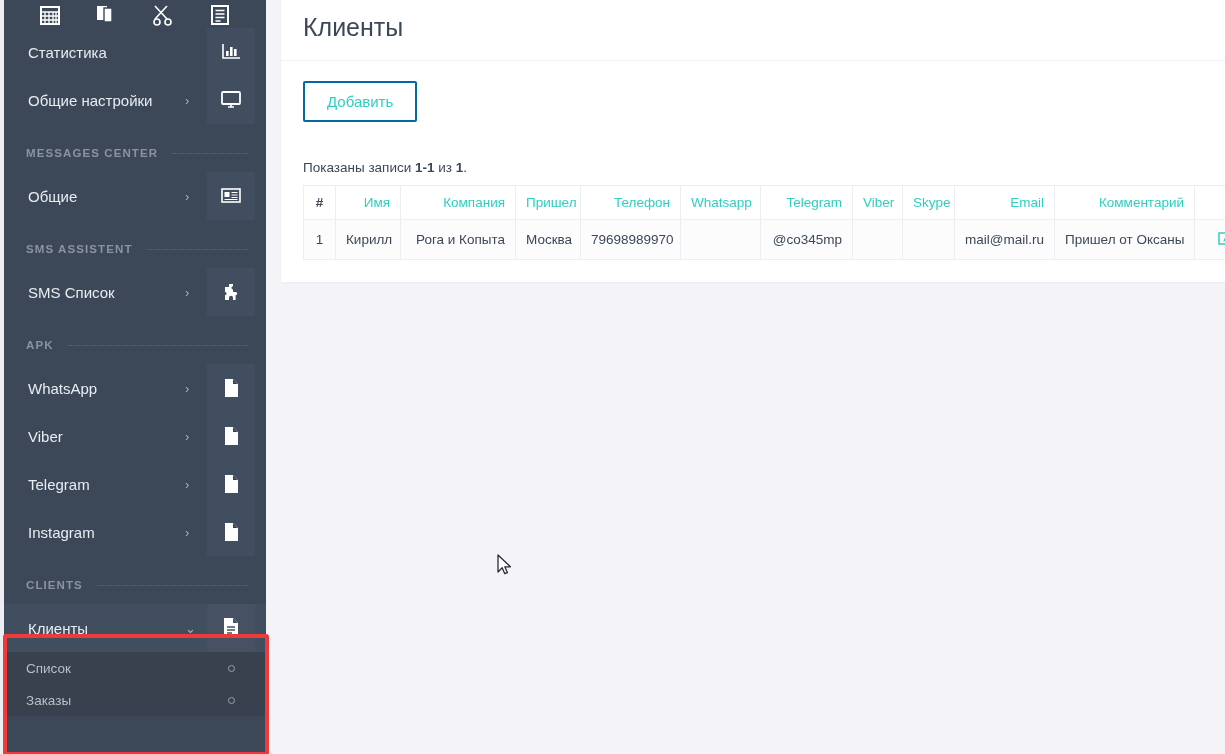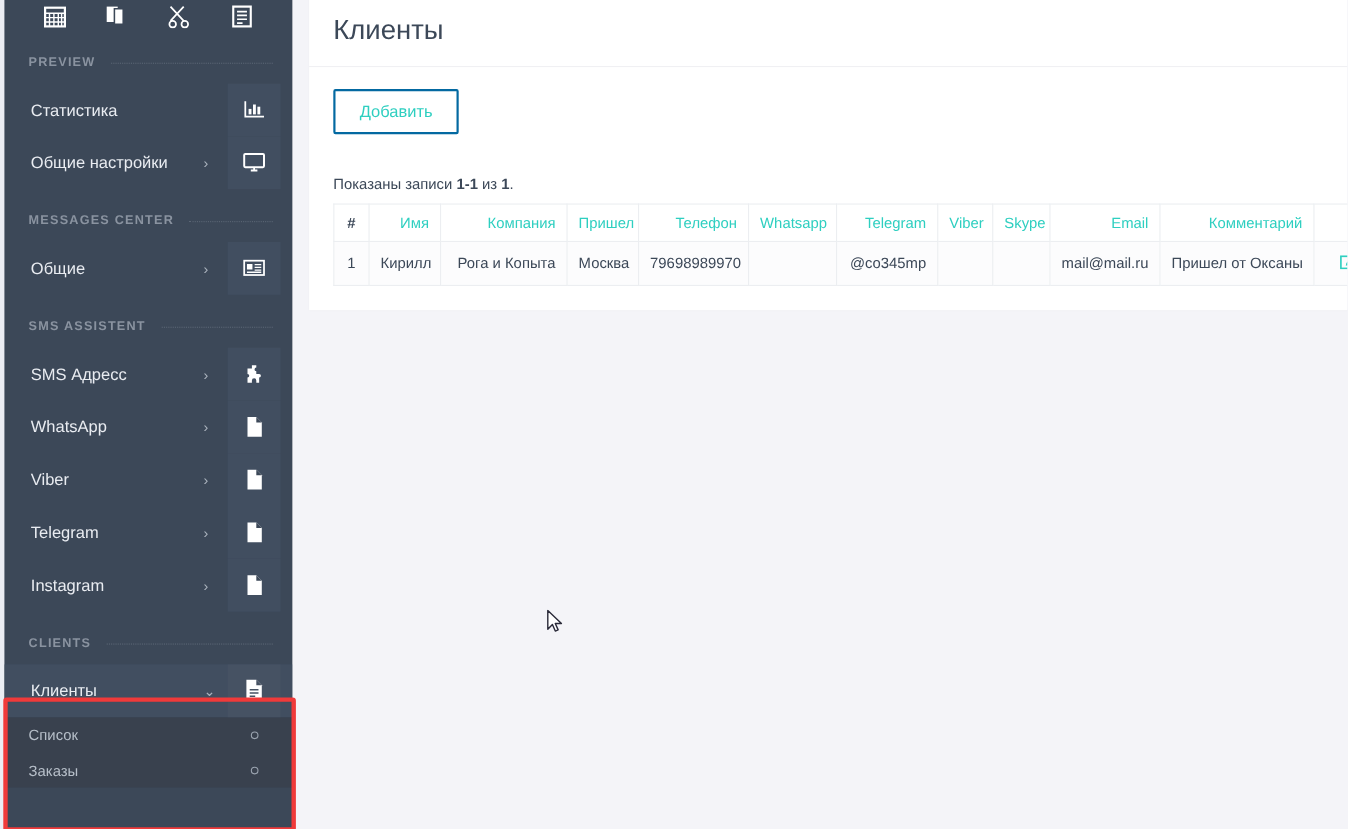--- a/index.html
+++ b/index.html
@@ -249,24 +249,20 @@
           </svg>
       </div>
       <div class="ticon">
         <svg width="18" height="22" viewBox="0 0 18 22">
             <rect x="1" y="2" width="16" height="18" fill="none" stroke="#fff" stroke-width="2"></rect>
             <path d="M4.5 6.5h9M4.5 10h9M4.5 13.5h9M4.5 17h5" stroke="#fff" stroke-width="1.5"></path>
           </svg>
       </div>
     </div>
 
-    <div class="section">
-      <span class="section-label">PREVIEW</span>
-      <span class="section-line"></span>
-    </div>
 
     <div class="navitem">
       <span class="nav-label">Статистика</span>
       <span class="chev"></span>
       <span class="iconbox">
         <svg width="20" height="18" viewBox="0 0 20 18">
             <path d="M2 1v14h17" stroke="#fff" stroke-width="1.6" fill="none"></path>
             <rect x="5" y="8" width="2.6" height="5" fill="#fff"></rect>
             <rect x="9" y="4" width="2.6" height="9" fill="#fff"></rect>
             <rect x="13" y="6" width="2.6" height="7" fill="#fff"></rect>
@@ -301,29 +297,33 @@
           </svg>
       </span>
     </div>
 
     <div class="section">
       <span class="section-label">SMS ASSISTENT</span>
       <span class="section-line"></span>
     </div>
 
     <div class="navitem">
-      <span class="nav-label">SMS Адресс</span>
+      <span class="nav-label">SMS Список</span>
       <span class="chev">›</span>
       <span class="iconbox">
         <svg width="20" height="20" viewBox="0 0 20 20">
             <path d="M8 2h4v2.2a1.6 1.6 0 1 0 0 3.2V10h2.6a1.6 1.6 0 1 1 0 3.2V18H12v-2.2a1.6 1.6 0 1 0-4 0V18H4v-4.8a1.6 1.6 0 1 0 0-3.2V5h4z" fill="#fff"></path>
           </svg>
       </span>
     </div>
 
+    <div class="section">
+      <span class="section-label">APK</span>
+      <span class="section-line"></span>
+    </div>
 
     <div class="navitem">
       <span class="nav-label">WhatsApp</span>
       <span class="chev">›</span>
       <span class="iconbox">
         <svg width="16" height="20" viewBox="0 0 16 20">
             <path d="M2 1h8l5 5v13H2z" fill="#fff"></path>
             <path d="M10 1v5h5" fill="#3c4858"></path>
           </svg>
       </span>

